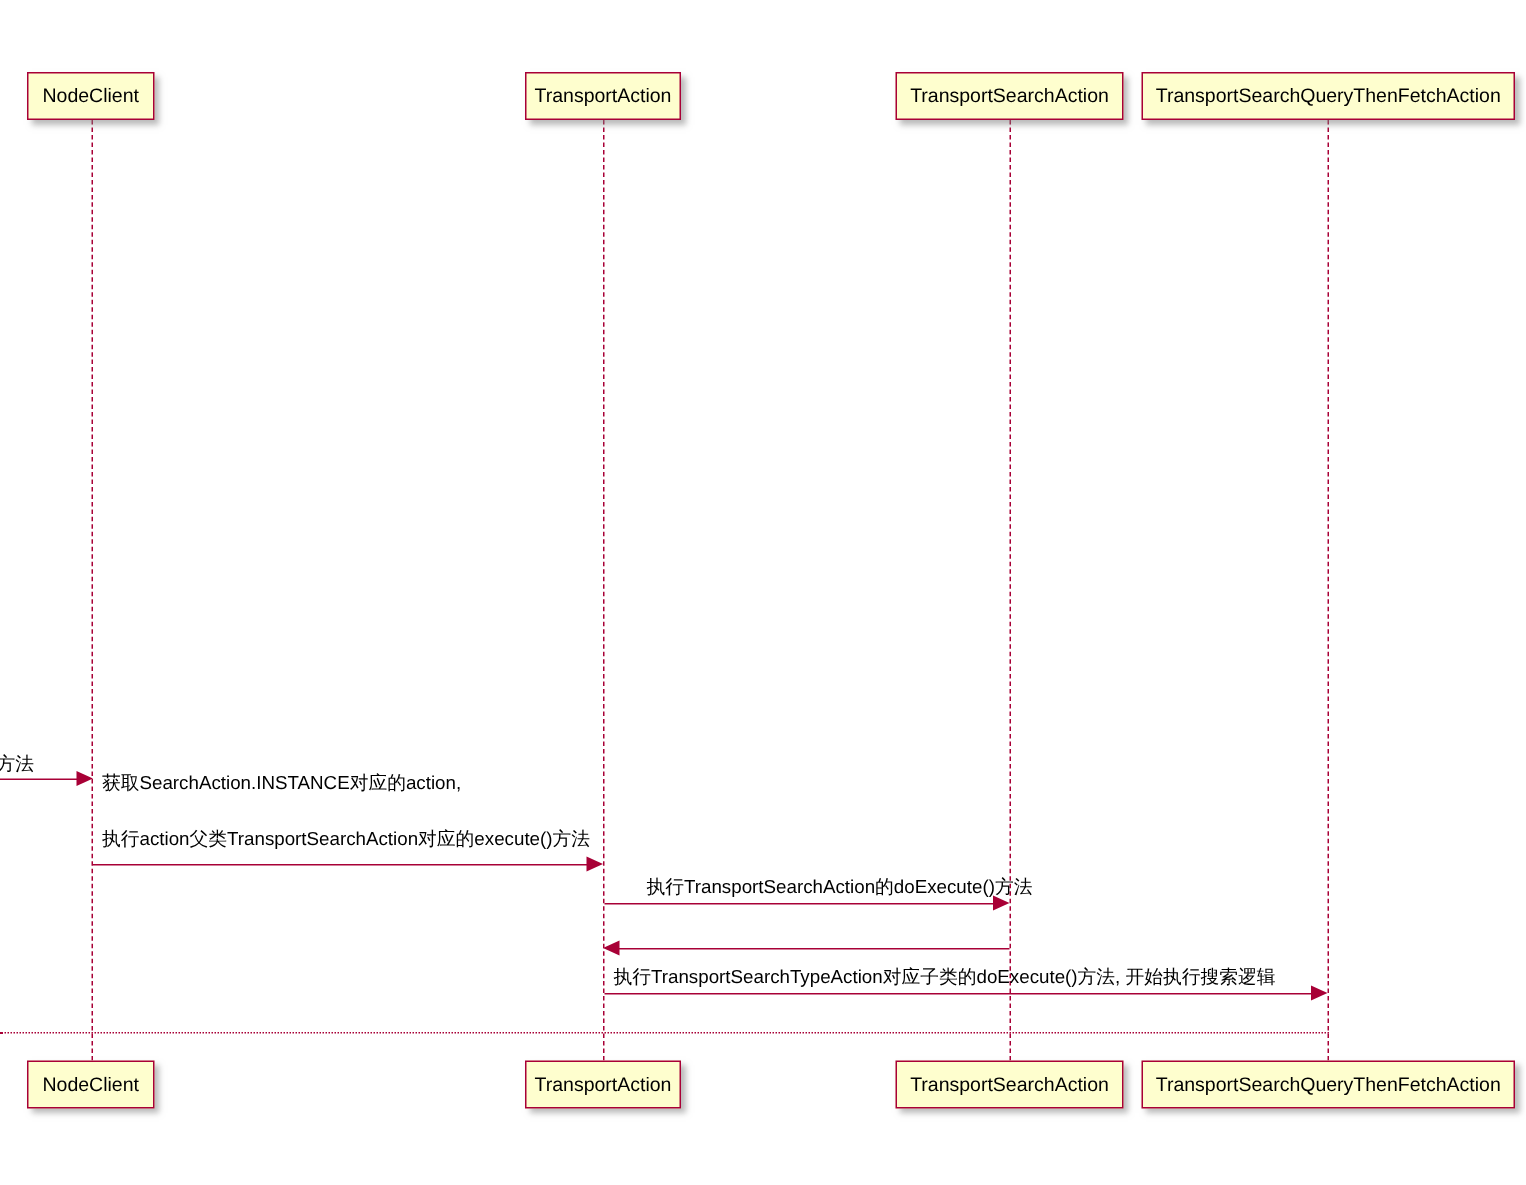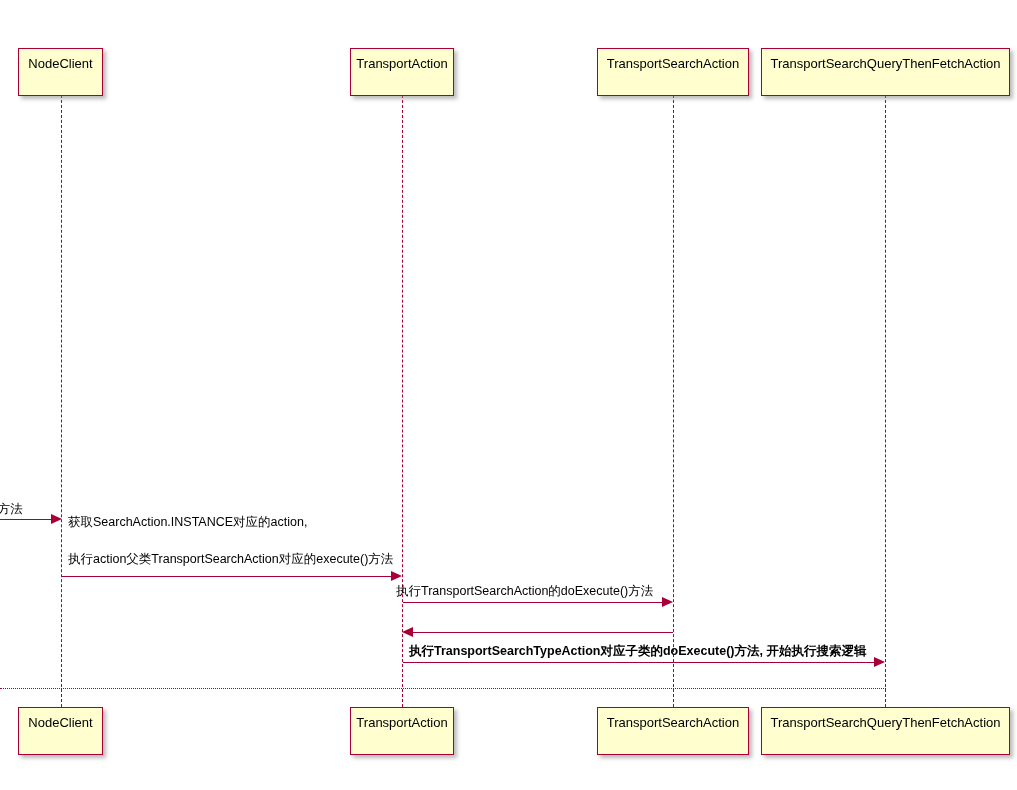--- a/index.html
+++ b/index.html
@@ -15,21 +15,21 @@
     width: 1017px;
     height: 790px;
     overflow: hidden;
     background: #FFFFFF;
   }
 
   
   .participant {
     position: absolute;
     box-sizing: border-box;
-    height: 48px;
+    height: 32px;
     background: #FEFECE;
     border: 1.5px solid #A80036;
     color: #000000;
     font-size: 13px;
     line-height: 29px;
     text-align: center;
     white-space: nowrap;
     box-shadow: 3px 3px 4px rgba(130,130,130,0.55);
     z-index: 5;
   }
@@ -105,28 +105,28 @@
 
   <div class="msg-label" style="left:-28px; top:501px;">ute()方法</div>
   <div class="msg-line" style="left:0px; top:519px; width:56px;"></div>
   <div class="arrowhead right" style="left:51px; top:514px;"></div>
 
   <div class="msg-label" style="left:68px; top:514px;">获取SearchAction.INSTANCE对应的action,</div>
   <div class="msg-label" style="left:68px; top:551px;">执行action父类TransportSearchAction对应的execute()方法</div>
   <div class="msg-line" style="left:62px; top:576px; width:335px;"></div>
   <div class="arrowhead right" style="left:391px; top:571px;"></div>
 
-  <div class="msg-label" style="left:396px; top:583px;">执行TransportSearchAction的doExecute()方法</div>
+  <div class="msg-label" style="left:431px; top:583px;">执行TransportSearchAction的doExecute()方法</div>
   <div class="msg-line" style="left:403px; top:602px; width:265px;"></div>
   <div class="arrowhead right" style="left:662px; top:597px;"></div>
 
   <div class="msg-line" style="left:407px; top:632px; width:266px;"></div>
   <div class="arrowhead left" style="left:402px; top:627px;"></div>
 
-  <div class="msg-label" style="left:409px; top:643px;font-weight:bold;">执行TransportSearchTypeAction对应子类的doExecute()方法, 开始执行搜索逻辑</div>
+  <div class="msg-label" style="left:409px; top:643px;">执行TransportSearchTypeAction对应子类的doExecute()方法, 开始执行搜索逻辑</div>
   <div class="msg-line" style="left:403px; top:662px; width:477px;"></div>
   <div class="arrowhead right" style="left:874px; top:657px;"></div>
 
   <div class="footer-rule" style="left:0px; top:688px; width:886px;"></div>
 
   <div class="participant" style="left:18px; top:707px; width:85px;">NodeClient</div>
 
   <div class="participant" style="left:350px; top:707px; width:104px;">TransportAction</div>
 
   <div class="participant" style="left:597px; top:707px; width:152px;">TransportSearchAction</div>

